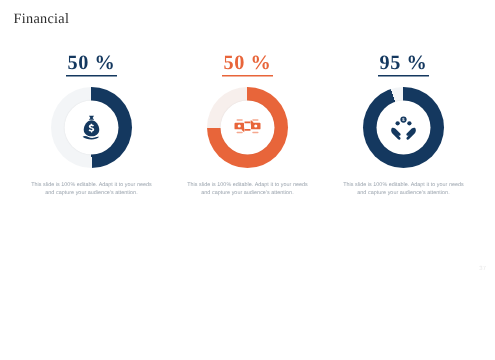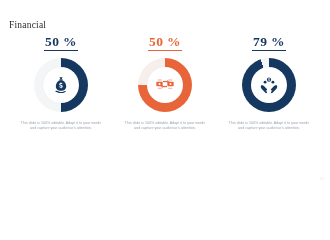--- a/index.html
+++ b/index.html
@@ -20,21 +20,21 @@
     width: 330px;
     height: 186px;
     background: #ffffff;
     box-sizing: border-box;
   }
 
   
   .slide-title {
     position: absolute;
     left: 9px;
-    top: 19px;
+    top: 7px;
     font-family: "Liberation Serif", serif;
     font-size: 9.5px;
     color: #2b2b2b;
     letter-spacing: 0.2px;
     line-height: 12px;
     white-space: nowrap;
   }
 
   
   .columns {
@@ -180,21 +180,21 @@
           </svg>
         </div>
       </div>
 
       <div class="caption">This slide is 100% editable. Adapt it to your needs and capture your audience's attention.</div>
     </div>
 
     <div class="column">
 
       <div class="pct-wrap">
-        <div class="pct-value" style="color:#14385f;">79 %</div>
+        <div class="pct-value" style="color:#14385f;">95 %</div>
         <div class="pct-rule" style="background:#14385f;"></div>
       </div>
 
       <div class="donut" style="background: conic-gradient(#14385f 0% 95%, #f3f5f7 95% 100%);">
         <div class="donut-hole">
 
           <svg width="20" height="20" viewBox="0 0 24 24">
             <circle cx="12" cy="5.6" r="2.5" fill="#14385f"></circle>
             <text x="12" y="6.9" font-size="3.4" font-family="Liberation Sans, sans-serif" fill="#ffffff" text-anchor="middle" font-weight="bold">$</text>
             <circle cx="7.3" cy="8.6" r="1.7" fill="#14385f"></circle>

